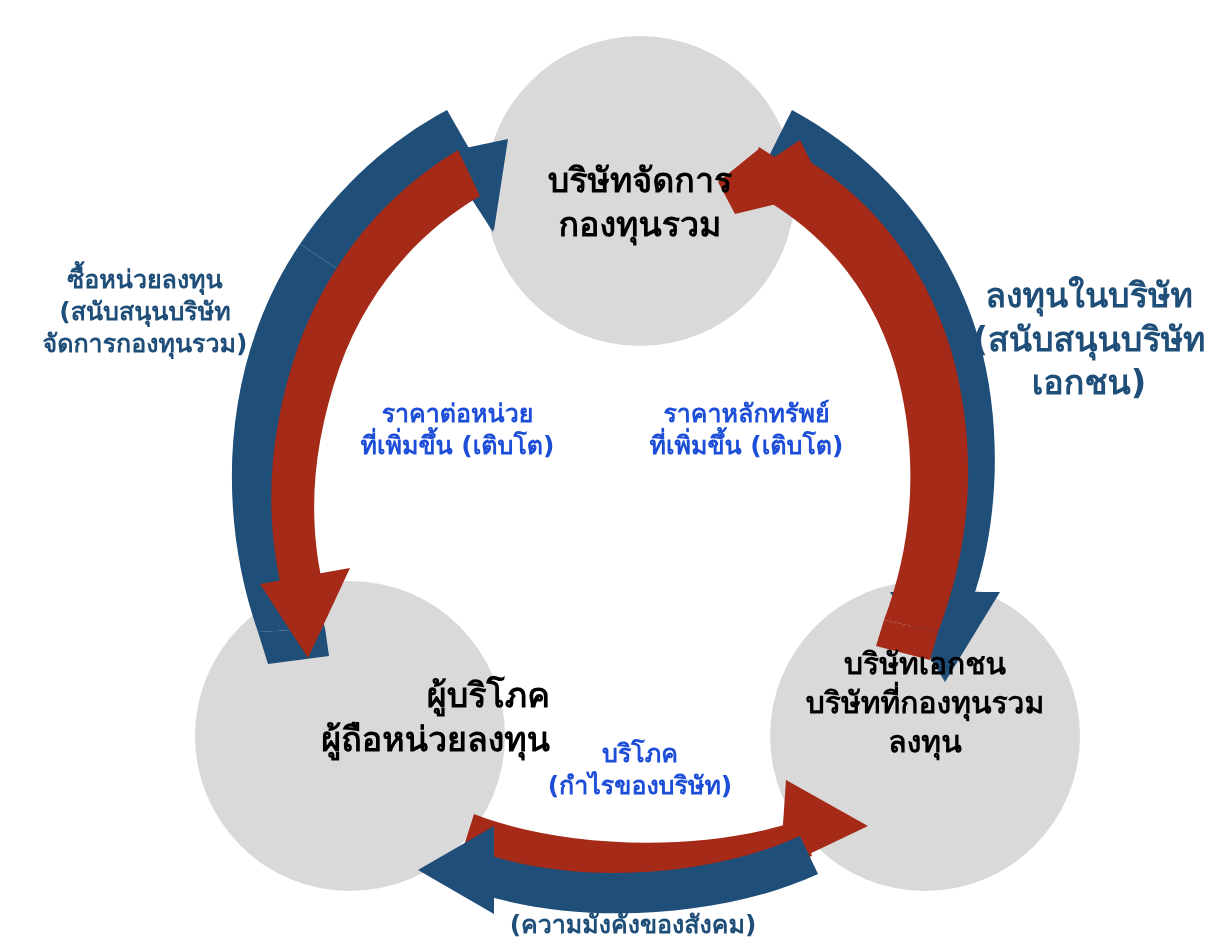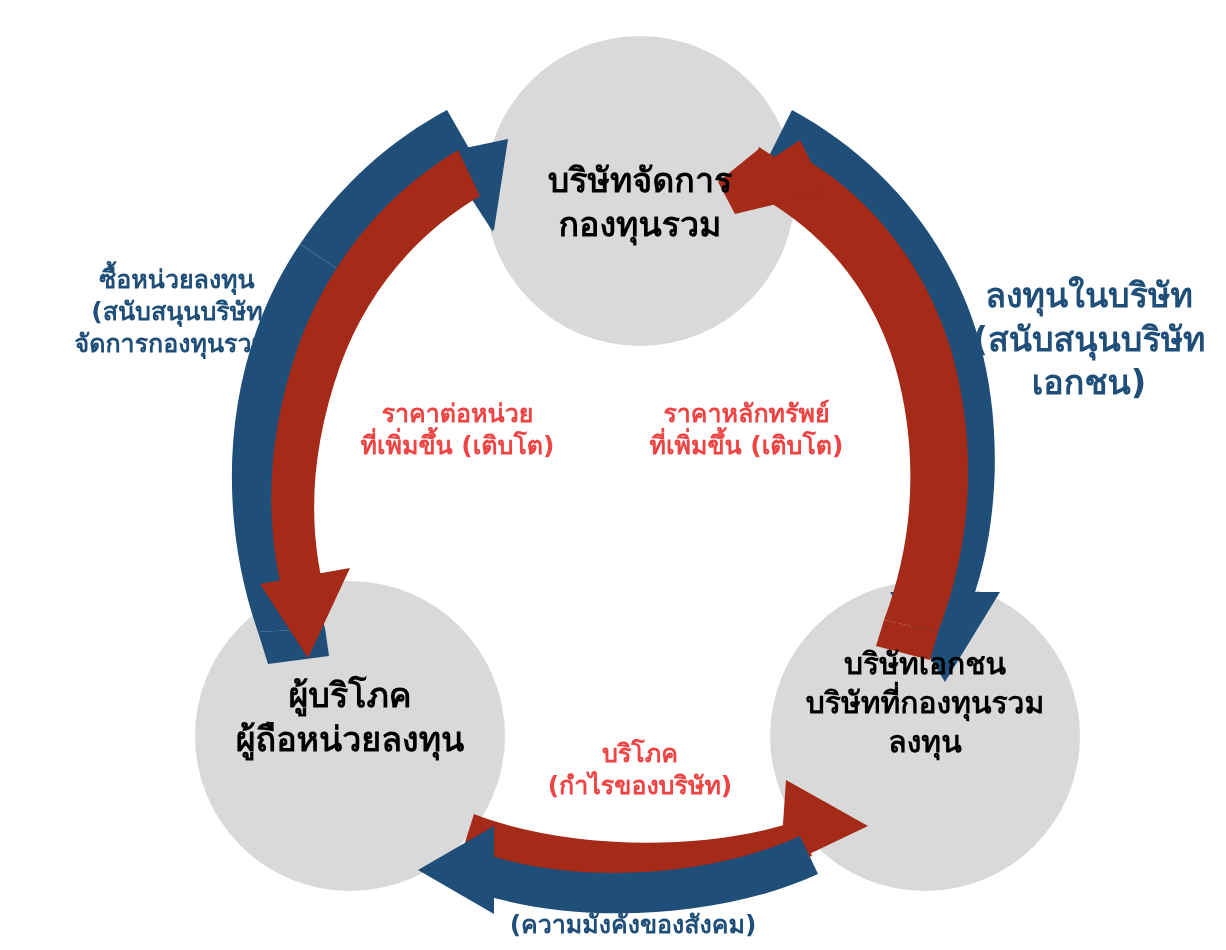--- a/index.html
+++ b/index.html
@@ -12,21 +12,21 @@
     font-weight:bold;line-height:1.30;letter-spacing:0px;
     white-space:nowrap;
   }
   .node-label .ln{display:block;}
   .edge-label{
     position:absolute;text-align:center;font-weight:bold;
     line-height:1.28;white-space:nowrap;
   }
   .edge-label .ln{display:block;}
   .outer-label{color:#1F4E79;}
-  .inner-label{color:#ef4444;}
+  .inner-label{color:#1d4ed8;}
 </style>
 </head>
 <body>
 
 <div id="stage">
 
   <svg class="layer" viewBox="0 0 1226 950">
 
     <circle cx="640" cy="155" r="155" fill="#D9D9D9"></circle>
     <circle cx="350" cy="700" r="155" fill="#D9D9D9"></circle>
@@ -108,32 +108,32 @@
       <polygon points="494,790 494,878 418,834" fill="#1F4E79"></polygon>
     </g>
 
   </svg>
 
   <div class="node-label" style="left:440px; top:122px; width:400px; font-size:34px;">
     <span class="ln">บริษัทจัดการ</span>
     <span class="ln">กองทุนรวม</span>
   </div>
 
-  <div class="node-label" style="left:150px; top:637px; width:400px; font-size:34px;">
+  <div class="node-label" style="left:150px; top:637px; width:400px; font-size:34px;text-align:right;">
     <span class="ln">ผู้บริโภค</span>
     <span class="ln">ผู้ถือหน่วยลงทุน</span>
   </div>
 
   <div class="node-label" style="left:725px; top:608px; width:400px; font-size:30px;text-align:center;">
     <span class="ln">บริษัทเอกชน</span>
     <span class="ln">บริษัทที่กองทุนรวม</span>
     <span class="ln">ลงทุน</span>
   </div>
 
-  <div class="edge-label outer-label" style="left:0px; top:228px; width:290px; font-size:25px;padding-left:32px;">
+  <div class="edge-label outer-label" style="left:0px; top:228px; width:290px; font-size:25px;">
     <span class="ln">ซื้อหน่วยลงทุน</span>
     <span class="ln">(สนับสนุนบริษัท</span>
     <span class="ln">จัดการกองทุนรวม)</span>
   </div>
 
   <div class="edge-label inner-label" style="left:330px; top:362px; width:255px; font-size:25px;">
     <span class="ln">ราคาต่อหน่วย</span>
     <span class="ln">ที่เพิ่มขึ้น (เติบโต)</span>
   </div>
 

